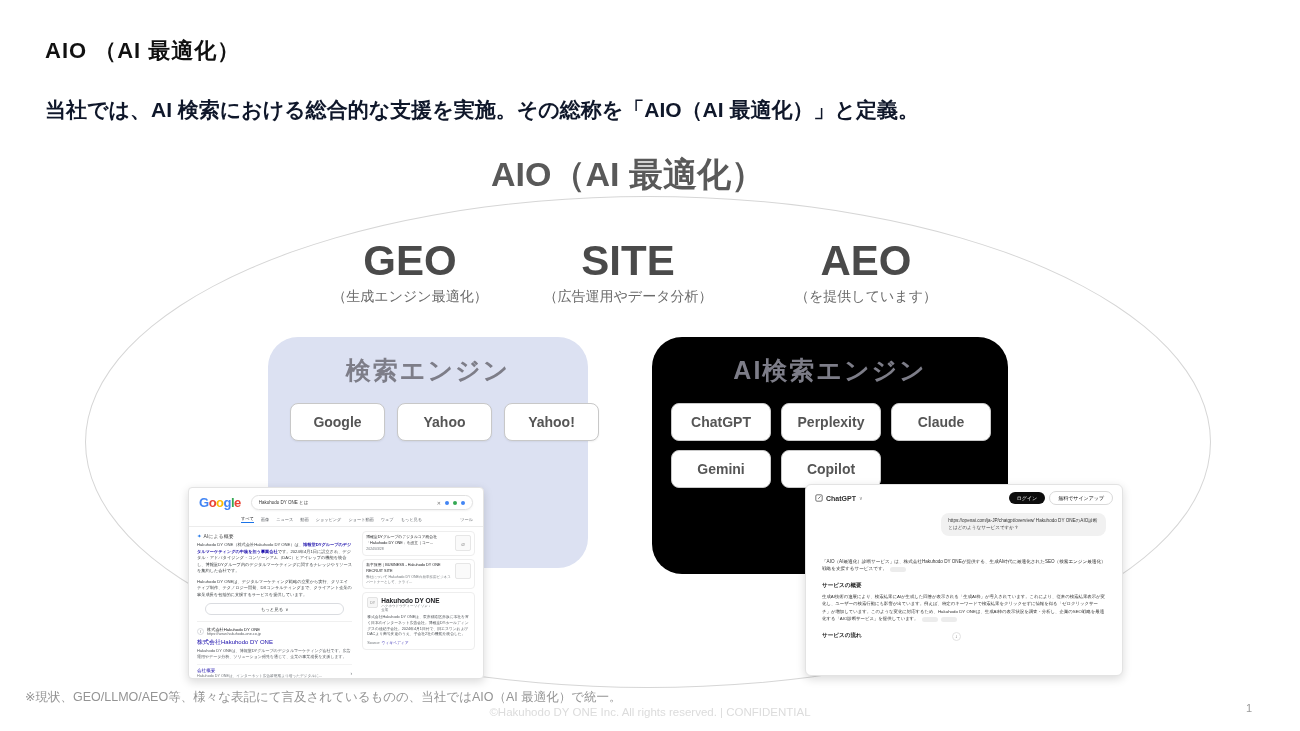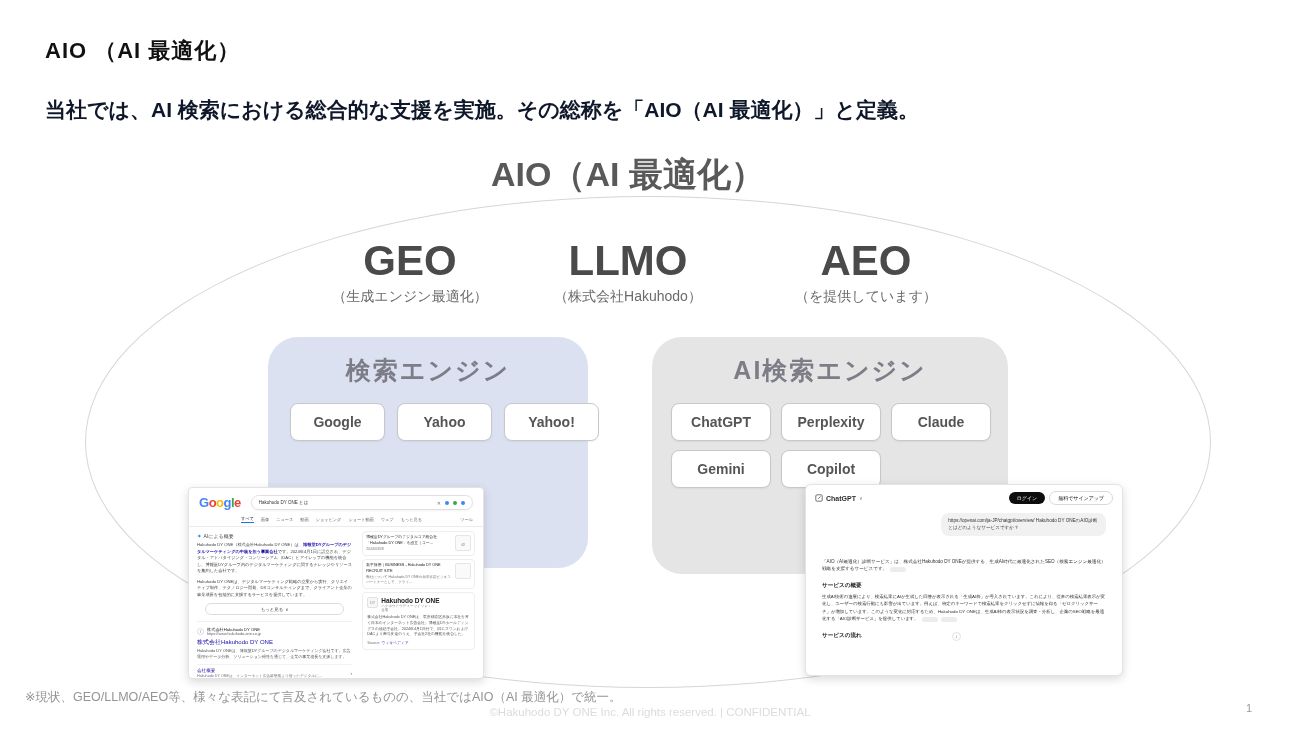--- a/index.html
+++ b/index.html
@@ -17,21 +17,21 @@
 
   
   .term { position:absolute; top:238px; width:240px; text-align:center; }
   .term-geo { left:290px; } .term-llmo { left:508px; } .term-aeo { left:746px; }
   .term-abbr { font-size:42px; font-weight:bold; color:#4a4a4a; line-height:1.1; }
   .term-label { font-size:14px; color:#6b6b6b; margin-top:4px; }
 
   
   .engine-box { position:absolute; border-radius:30px; }
   .search-box { left:268px; top:337px; width:320px; height:231px; background:#dce1f2; }
-  .ai-box     { left:652px; top:337px; width:356px; height:237px; background:#e5e5e5; }
+  .ai-box     { left:652px; top:337px; width:356px; height:237px; background:#000000; }
   .engine-box h3 { text-align:center; font-size:25px; font-weight:bold; color:#7d7d88; padding-top:17px; letter-spacing:2px; }
   .btn-row { display:flex; gap:12px; padding:0 22px; margin-top:16px; }
   .ai-box .btn-row { padding:0 19px; gap:10px; }
   .ai-box .btn-row + .btn-row { margin-top:9px; }
   .engine-btn { background:#fff; border:1px solid #c8c8c8; border-radius:8px; height:38px; min-width:95px; flex:0 0 auto;
     display:flex; align-items:center; justify-content:center; font-size:14px; font-weight:bold; color:#555;
     box-shadow:0 1px 2px rgba(0,0,0,0.06); padding:0 10px; }
   .ai-box .engine-btn { min-width:100px; }
 
   
@@ -122,22 +122,22 @@
   <div class="page-subtitle">当社では、AI 検索における総合的な支援を実施。その総称を「AIO（AI 最適化）」と定義。</div>
   <div class="center-title">AIO（AI 最適化）</div>
 
   <div class="big-ellipse"></div>
 
   <div class="term term-geo">
     <div class="term-abbr">GEO</div>
     <div class="term-label">（生成エンジン最適化）</div>
   </div>
   <div class="term term-llmo">
-    <div class="term-abbr">LLMO</div>
-    <div class="term-label">（株式会社Hakuhodo）</div>
+    <div class="term-abbr">SITE</div>
+    <div class="term-label">（広告運用やデータ分析）</div>
   </div>
   <div class="term term-aeo">
     <div class="term-abbr">AEO</div>
     <div class="term-label">（を提供しています）</div>
   </div>
 
   <div class="engine-box search-box">
     <h3>検索エンジン</h3>
     <div class="btn-row">
       <div class="engine-btn">Google</div>

